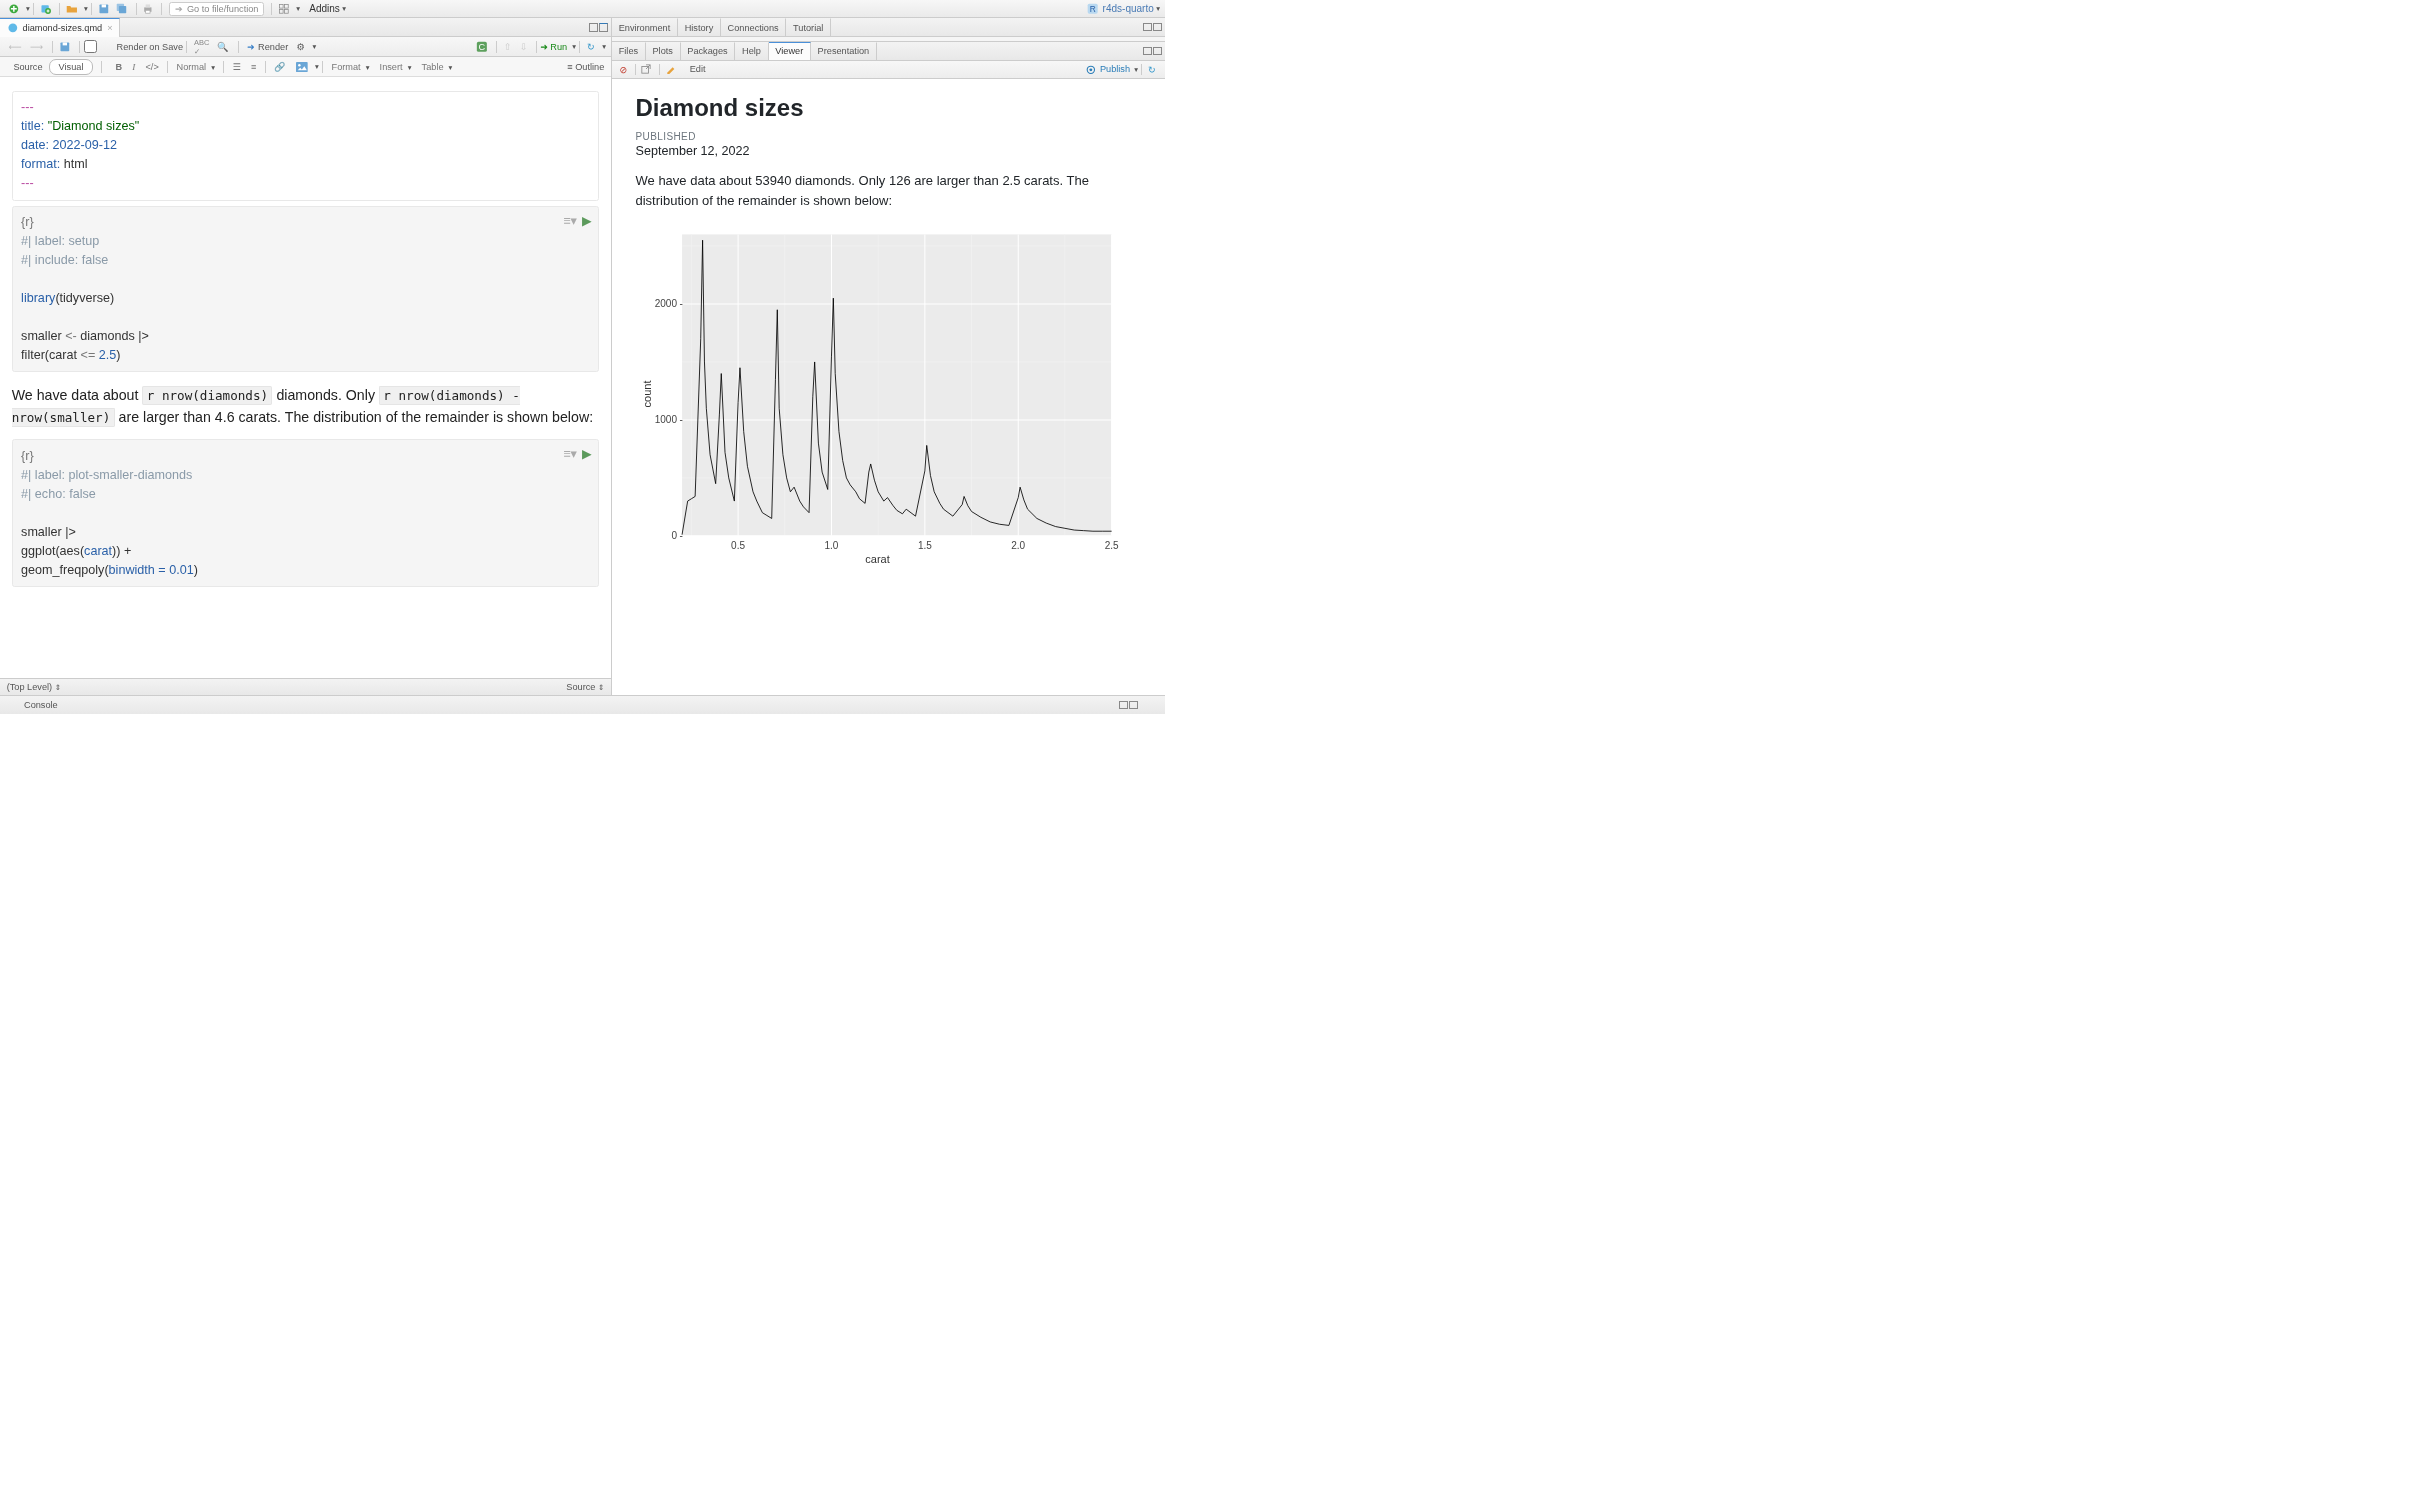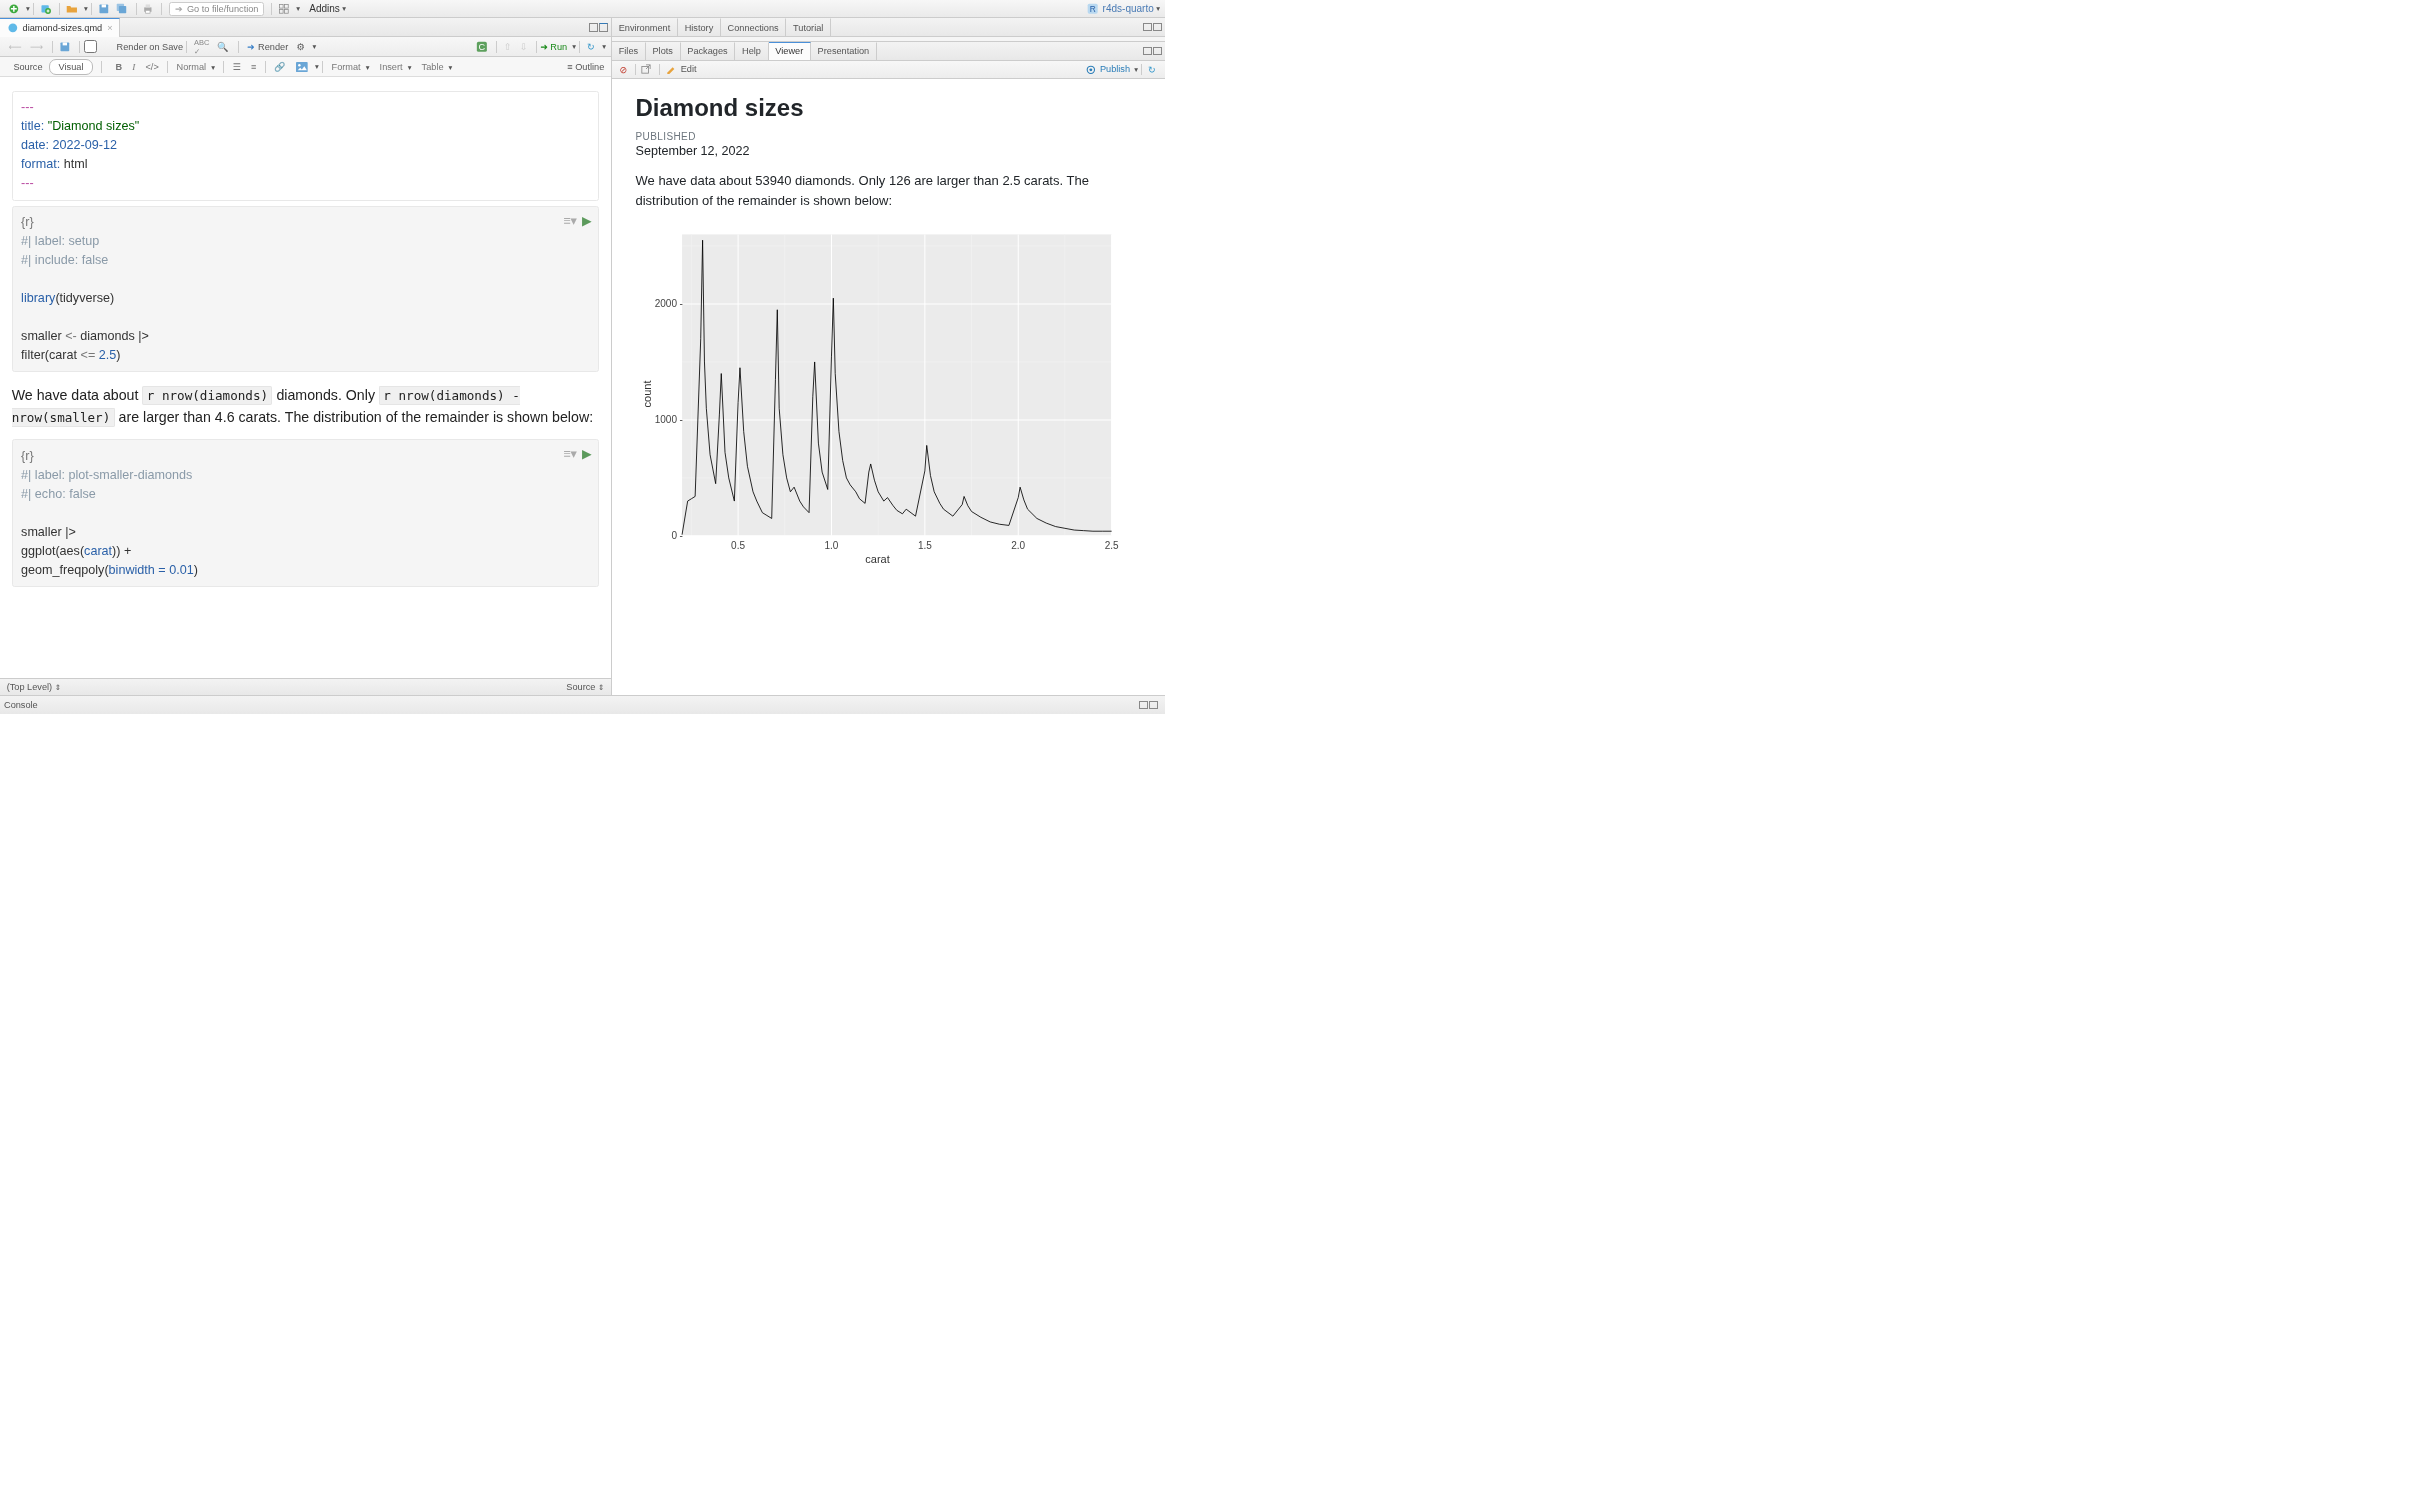--- a/index.html
+++ b/index.html
@@ -27,21 +27,21 @@
 .outline-btn{margin-left:auto;display:flex;align-items:center;cursor:pointer}
 .editor-body{flex:1;overflow:auto;padding:8.4px 11.7px 8.4px 11.7px;font-size:12.6px;line-height:1.5;color:#333}
 .code-cell{background:#f5f5f5;border:0.8px solid #e8e8e8;border-radius:2.5px;padding:6.7px 8.4px;font-family:"Menlo","Consolas",monospace;font-size:12.6px;margin:5px 0;position:relative}
 .yaml-cell{background:#fff;border:0.8px solid #e8e8e8;border-radius:2.5px;padding:6.7px 8.4px;font-family:"Menlo","Consolas",monospace;font-size:12.6px;margin:5px 0}
 .prose{font-family:"Helvetica Neue",Arial,sans-serif;font-size:14.2px;line-height:1.55;margin:11.7px 0;color:#222}
 .inline-code{font-family:"Menlo","Consolas",monospace;font-size:12.6px;background:#f0f0f0;border:0.8px solid #e5e5e5;border-radius:1.7px;padding:0.8px 3.4px}
 .cell-tools{position:absolute;top:5px;right:6.7px;display:flex;gap:5px}
 .cell-tool{cursor:pointer;color:#5c9a5c}
 .status-bar{height:17px;background:linear-gradient(#f3f3f3,#e8e8e8);border-top:0.8px solid #ccc;display:flex;align-items:center;padding:0 6.7px;font-size:9.2px;color:#555}
 .status-right{margin-left:auto}
-.console-bar{height:18.4px;background:linear-gradient(#f3f3f3,#e8e8e8);border-top:0.8px solid #ccc;display:flex;align-items:center;padding:0 4px;font-size:9.2px;color:#555}
+.console-bar{height:18.4px;background:linear-gradient(#f3f3f3,#e8e8e8);border-top:0.8px solid #ccc;display:flex;align-items:center;padding:0 24px;font-size:9.2px;color:#555}
 .viewer-toolbar{height:18.4px;background:linear-gradient(#f7f7f7,#ededed);border-bottom:0.8px solid #ccc;display:flex;align-items:center;padding:0 5px;font-size:9.2px;color:#555}
 .publish-btn{margin-left:auto;display:flex;align-items:center;color:#2a7db8;cursor:pointer}
 .viewer-body{flex:1;overflow:auto;padding:15px 23.5px;font-family:"Helvetica Neue",Arial,sans-serif;color:#212529}
 .viewer-body h1{font-size:24px;font-weight:700;margin-bottom:9px}
 .pub-label{font-size:10px;color:#6c757d;letter-spacing:0.4px}
 .pub-date{font-size:12.6px;margin-top:1.7px;margin-bottom:13.4px}
 .viewer-text{font-size:13px;line-height:1.5;margin-bottom:16px}
 .chart-wrap{position:relative;width:484px;height:335px;margin-top:5px}
 .axis-label-y{position:absolute;left:-1.7px;top:50%;transform:translateY(-50%) rotate(-90deg);font-size:11px;color:#333}
 .axis-label-x{position:absolute;left:50%;bottom:-3.4px;transform:translateX(-50%);font-size:11px;color:#333}
@@ -304,21 +304,21 @@
     <div class="viewer-toolbar">
       <span class="tb-btn" style="color:#c0392b">⊘</span>
       <span class="tb-sep"></span>
       <span class="tb-btn">
           <svg width="10" height="10" viewBox="0 0 12 12">
             <rect x="1" y="3" width="8" height="8" fill="none" stroke="#888"></rect>
             <path d="M6 1h5v5M11 1L6 6" stroke="#888" fill="none"></path>
           </svg>
         </span>
       <span class="tb-sep"></span>
-      <span class="tb-btn" style="display:flex;align-items:center;gap:5px">
+      <span class="tb-btn" style="display:flex;align-items:center;gap:14px">
         <svg width="10" height="10" viewBox="0 0 12 12">
             <path d="M2 10l6-6 2 2-6 6-3 1z" fill="#e8a33d"></path>
           </svg>
         <span>Edit</span>
       </span>
       <span class="publish-btn">
         <svg width="11.7" height="11.7" viewBox="0 0 16 16" style="margin-right:3.4px">
             <circle cx="8" cy="8" r="5" fill="none" stroke="#2a7db8" stroke-width="1.5"></circle>
             <circle cx="8" cy="8" r="2" fill="#2a7db8"></circle>
           </svg>

